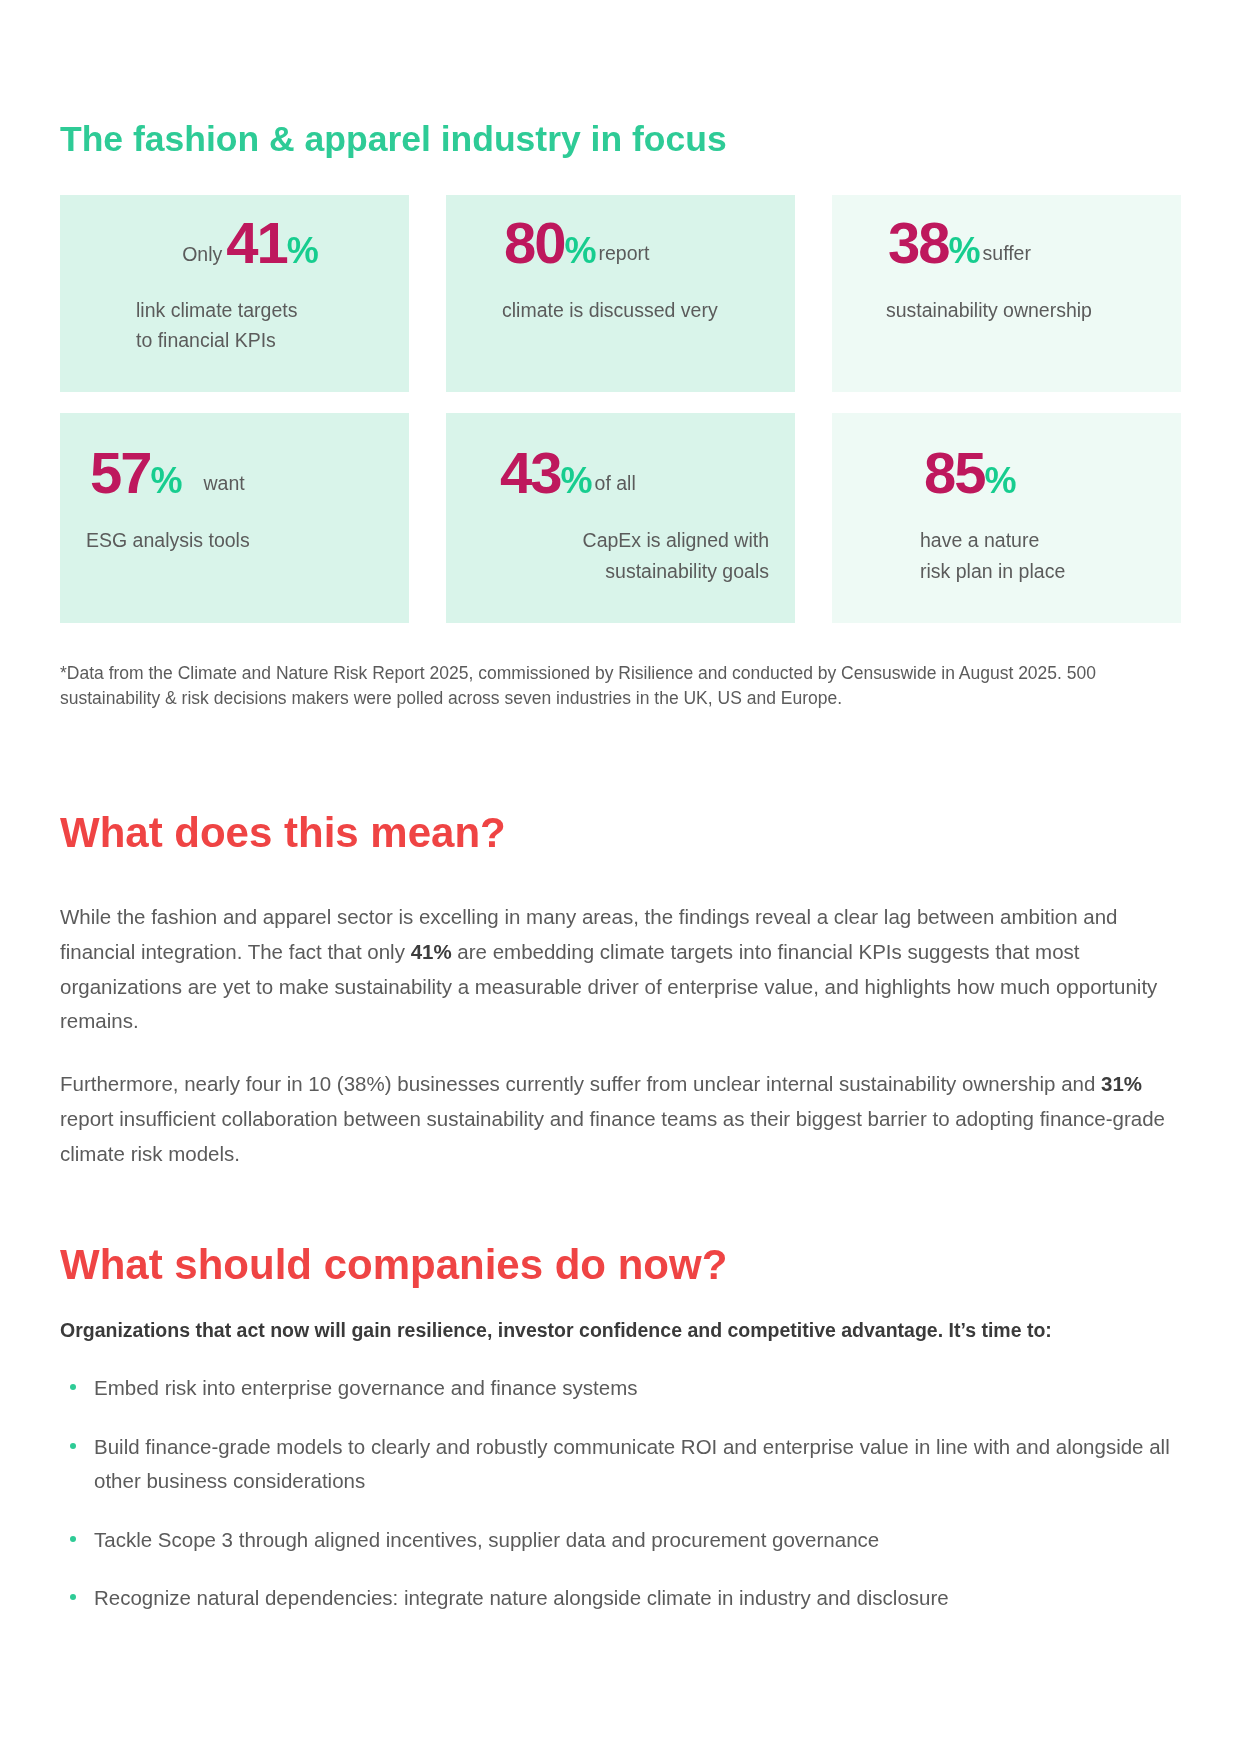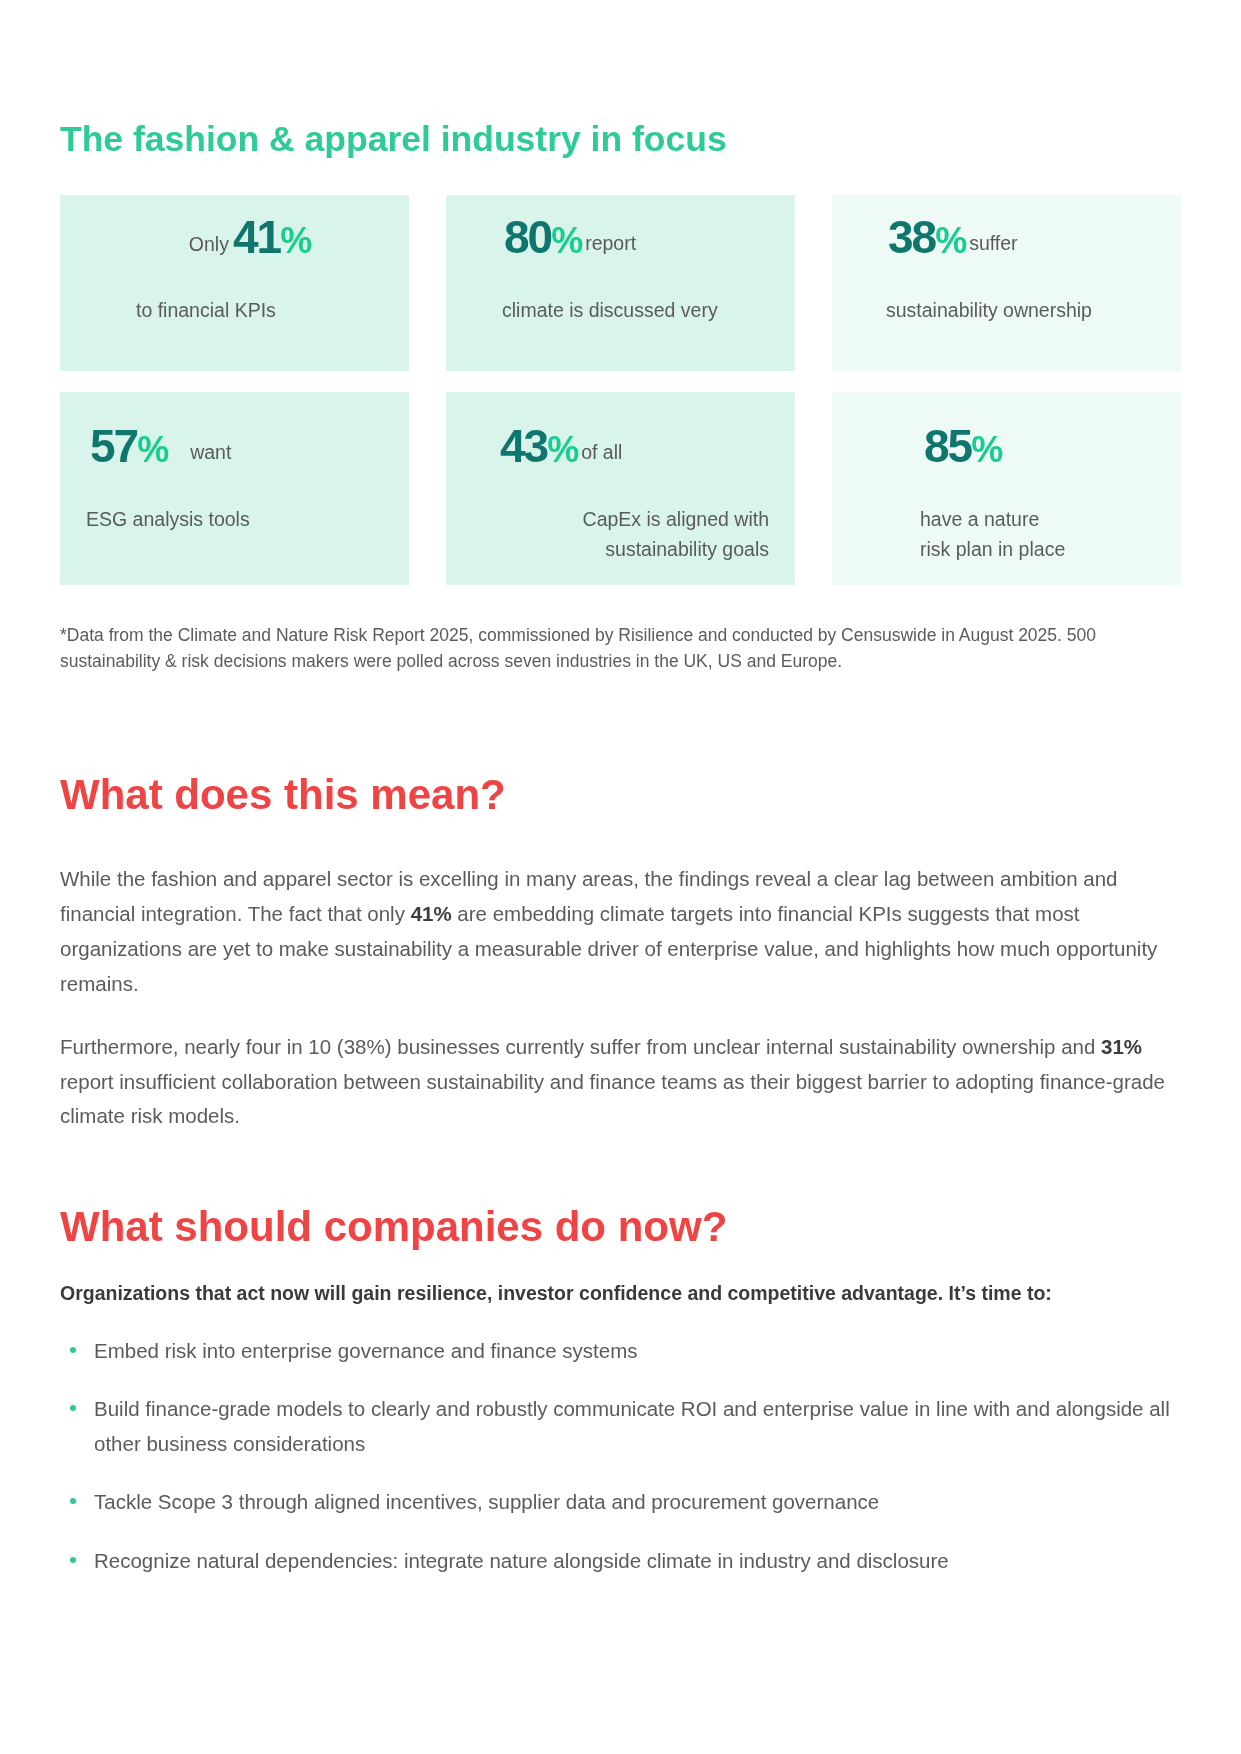--- a/index.html
+++ b/index.html
@@ -39,21 +39,21 @@
 
   
   .stat-grid {
     display: grid;
     grid-template-columns: repeat(3, 1fr);
     column-gap: 37px;
     row-gap: 21px;
   }
   .stat-card {
     background: #d9f4ea;
-    padding: 22px 26px 20px 26px;
+    padding: 22px 26px 36px 26px;
     min-height: 176px;
     display: flex;
     flex-direction: column;
     justify-content: flex-start;
   }
   .stat-card.tint-light { background: #eefaf5; }
   .stat-card.row2 { min-height: 180px; padding-top: 34px; }
 
   .stat-headline {
     display: flex;
@@ -65,23 +65,23 @@
 
   .pre-word {
     font-size: 19.5px;
     color: #5b5b5b;
     font-weight: 400;
     margin-right: 4px;
     position: relative;
     top: -2px;
   }
   .big-num {
-    font-size: 46px;
+    font-size: 58px;
     font-weight: 700;
-    color: #0f766e;
+    color: #be185d;
     letter-spacing: -2px;
     line-height: 0.9;
   }
   .pct {
     font-size: 36px;
     font-weight: 700;
     color: #17cd8f;
     letter-spacing: -1px;
     line-height: 0.9;
   }
@@ -178,20 +178,21 @@
 
   <div class="stat-grid">
 
     <div class="stat-card">
       <div class="stat-headline c1-head">
         <span class="pre-word">Only</span>
         <span class="big-num">41</span>
         <span class="pct">%</span>
         <span class="post-word"></span>
       </div>
+      <div class="stat-line c1-lines">link climate targets</div>
       <div class="stat-line c1-lines">to financial KPIs</div>
     </div>
 
     <div class="stat-card">
       <div class="stat-headline c2-head">
         <span class="pre-word"></span>
         <span class="big-num">80</span>
         <span class="pct">%</span>
         <span class="post-word">report</span>
       </div>

